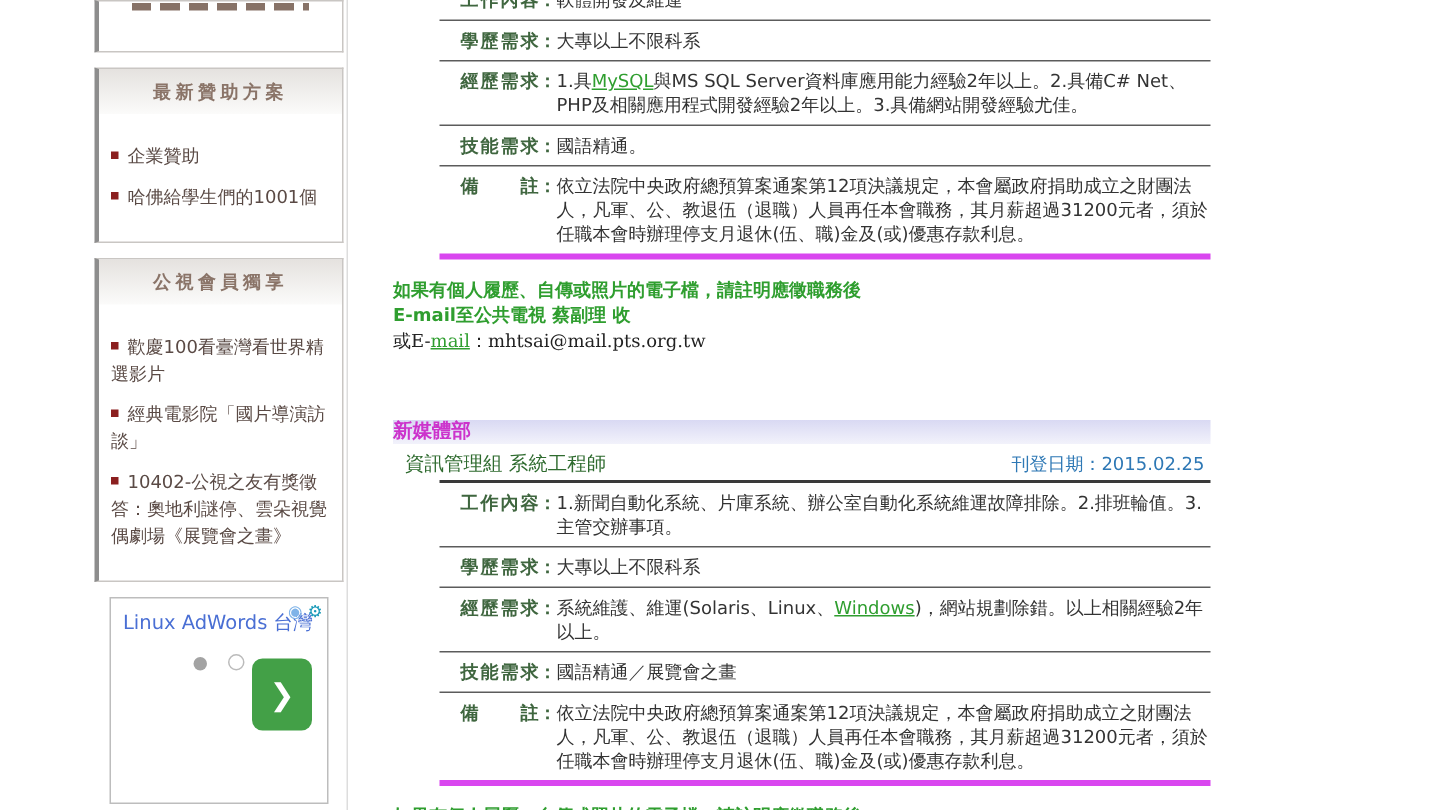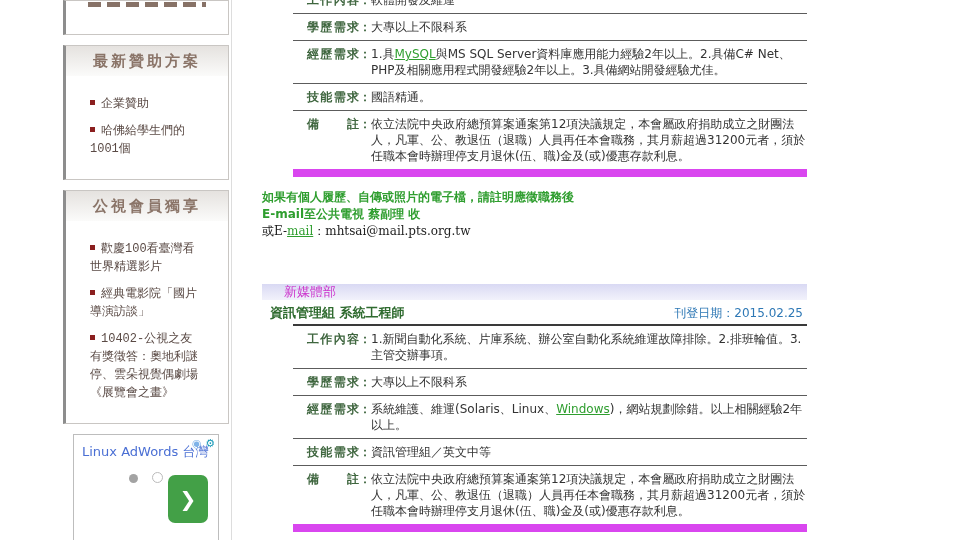--- a/index.html
+++ b/index.html
@@ -2,24 +2,24 @@
 <html><head>
 <meta charset="utf-8">
 <style>
   html,body{margin:0;padding:0;width:964px;height:540px;overflow:hidden;background:#fff;
     font-family:"DejaVu Sans","Liberation Sans",sans-serif;}
   .col-divider{position:absolute;left:231px;top:0;bottom:0;width:1px;background:#ddd;}
 
   
   .sidebar{position:absolute;left:63px;top:0;width:166px;}
   .sbox{background:#fff;border:1px solid #c9c6c3;border-left:3px solid #8d8d8d;margin-bottom:10px;}
-  .sbox-head{height:30px;line-height:30px;text-align:center;font-weight:bold;font-size:15px;
+  .sbox-head{height:30px;line-height:30px;text-align:center;font-weight:bold;font-size:12px;
     letter-spacing:3px;color:#8a7468;background:linear-gradient(#e5e2df,#fbfbfa);}
   .sbox-body{padding:10px 8px 12px 8px;}
-  .sitem{font-size:12px;line-height:18px;color:#5a4a45;margin:9px 16px;cursor:pointer;font-family:Liberation Mono, monospace;}
+  .sitem{font-size:12px;line-height:18px;color:#5a4a45;margin:9px 0;cursor:pointer;}
   .bullet{display:inline-block;width:5px;height:5px;background:#8b1f1f;margin:0 6px 2px 0;vertical-align:middle;}
   .clip-head{height:5px;overflow:hidden;margin:0 auto;width:118px;
     background:repeating-linear-gradient(90deg,#877267 0 13px,transparent 13px 19px);}
   .sbox.partial{height:32px;padding-top:1px;}
 
   
   .adbox{position:relative;margin:0 10px 14px 10px;background:#fff;border:1px solid #bdbdbd;
     padding:8px 8px 10px 8px;min-height:118px;}
   .ad-title{color:#4a6fd4;font-size:13px;line-height:17px;cursor:pointer;}
   .ad-body{color:#6e6a70;font-size:11px;line-height:15px;width:76px;margin-top:4px;}
@@ -31,32 +31,32 @@
   .dot.empty{background:#fff;border:1px solid #bbb;}
   .ad-icons{position:absolute;right:3px;top:3px;font-size:11px;line-height:11px;}
   .ad-icons .ic1{color:#7fb3e8;cursor:pointer;}
   .ad-icons .ic2{color:#1899b8;cursor:pointer;}
 
   
   .main{position:absolute;left:262px;top:0;width:545px;}
   .jtable{margin-left:31px;width:514px;}
   .jtable.first{margin-top:-13px;}
   .row{display:flex;border-bottom:1px solid #5c5c5c;padding:5px 0;font-size:12px;line-height:16px;color:#333;}
-  .row.last{border-bottom:8px solid #d946ef;}
+  .row.last{border-bottom:4px solid #d946ef;}
   .lbl{flex:0 0 52px;font-weight:bold;color:#3f663f;text-align:justify;text-align-last:justify;margin-left:14px;}
   .colon{flex:0 0 12px;font-weight:bold;color:#3f663f;}
   .val{flex:1;}
   a.glink{color:#2f9e2f;text-decoration:underline;cursor:pointer;}
   .contact{margin:12px 0 0 0;font-size:12px;line-height:17px;}
   .contact .green{color:#2f9e2f;font-weight:bold;}
   .contact .mailline{margin-top:0;color:#222;font-family:"DejaVu Serif","Liberation Serif",serif;}
   .deptbar{margin-top:44px;height:16px;line-height:16px;background:linear-gradient(#d9d9f3,#f2f2fb);
-    font-size:13px;font-weight:normal;color:#cc33cc;padding-left:22px;}
+    font-size:13px;font-weight:bold;color:#cc33cc;padding-left:0;}
   .titlerow{display:flex;justify-content:space-between;align-items:flex-end;padding:4px 0 2px 8px;}
-  .jobtitle{font-size:13px;font-weight:bold;color:#2f6b2f;}
+  .jobtitle{font-size:13px;font-weight:normal;color:#2f6b2f;}
   .pubdate{font-size:12px;color:#2e78b5;padding-right:4px;}
 </style>
 </head>
 <body>
 
 <div class="col-divider"></div>
 
 <div class="sidebar">
 
   <div class="sbox partial">
@@ -149,21 +149,21 @@
       <div class="val">大專以上不限科系</div>
     </div>
     <div class="row">
       <span class="lbl">經歷需求</span>
         <span class="colon">：</span>
       <div class="val"><span>系統維護、維運(Solaris、Linux、</span><a class="glink">Windows</a><span>)，網站規劃除錯。以上相關經驗2年以上。</span></div>
     </div>
     <div class="row">
       <span class="lbl">技能需求</span>
         <span class="colon">：</span>
-      <div class="val">資訊管理組／英文中等</div>
+      <div class="val">國語精通／展覽會之畫</div>
     </div>
     <div class="row last">
       <span class="lbl">備　註</span>
         <span class="colon">：</span>
       <div class="val">依立法院中央政府總預算案通案第12項決議規定，本會屬政府捐助成立之財團法人，凡軍、公、教退伍（退職）人員再任本會職務，其月薪超過31200元者，須於任職本會時辦理停支月退休(伍、職)金及(或)優惠存款利息。</div>
     </div>
   </div>
 
   <div class="contact">
     <div class="green">如果有個人履歷、自傳或照片的電子檔，請註明應徵職務後</div>

